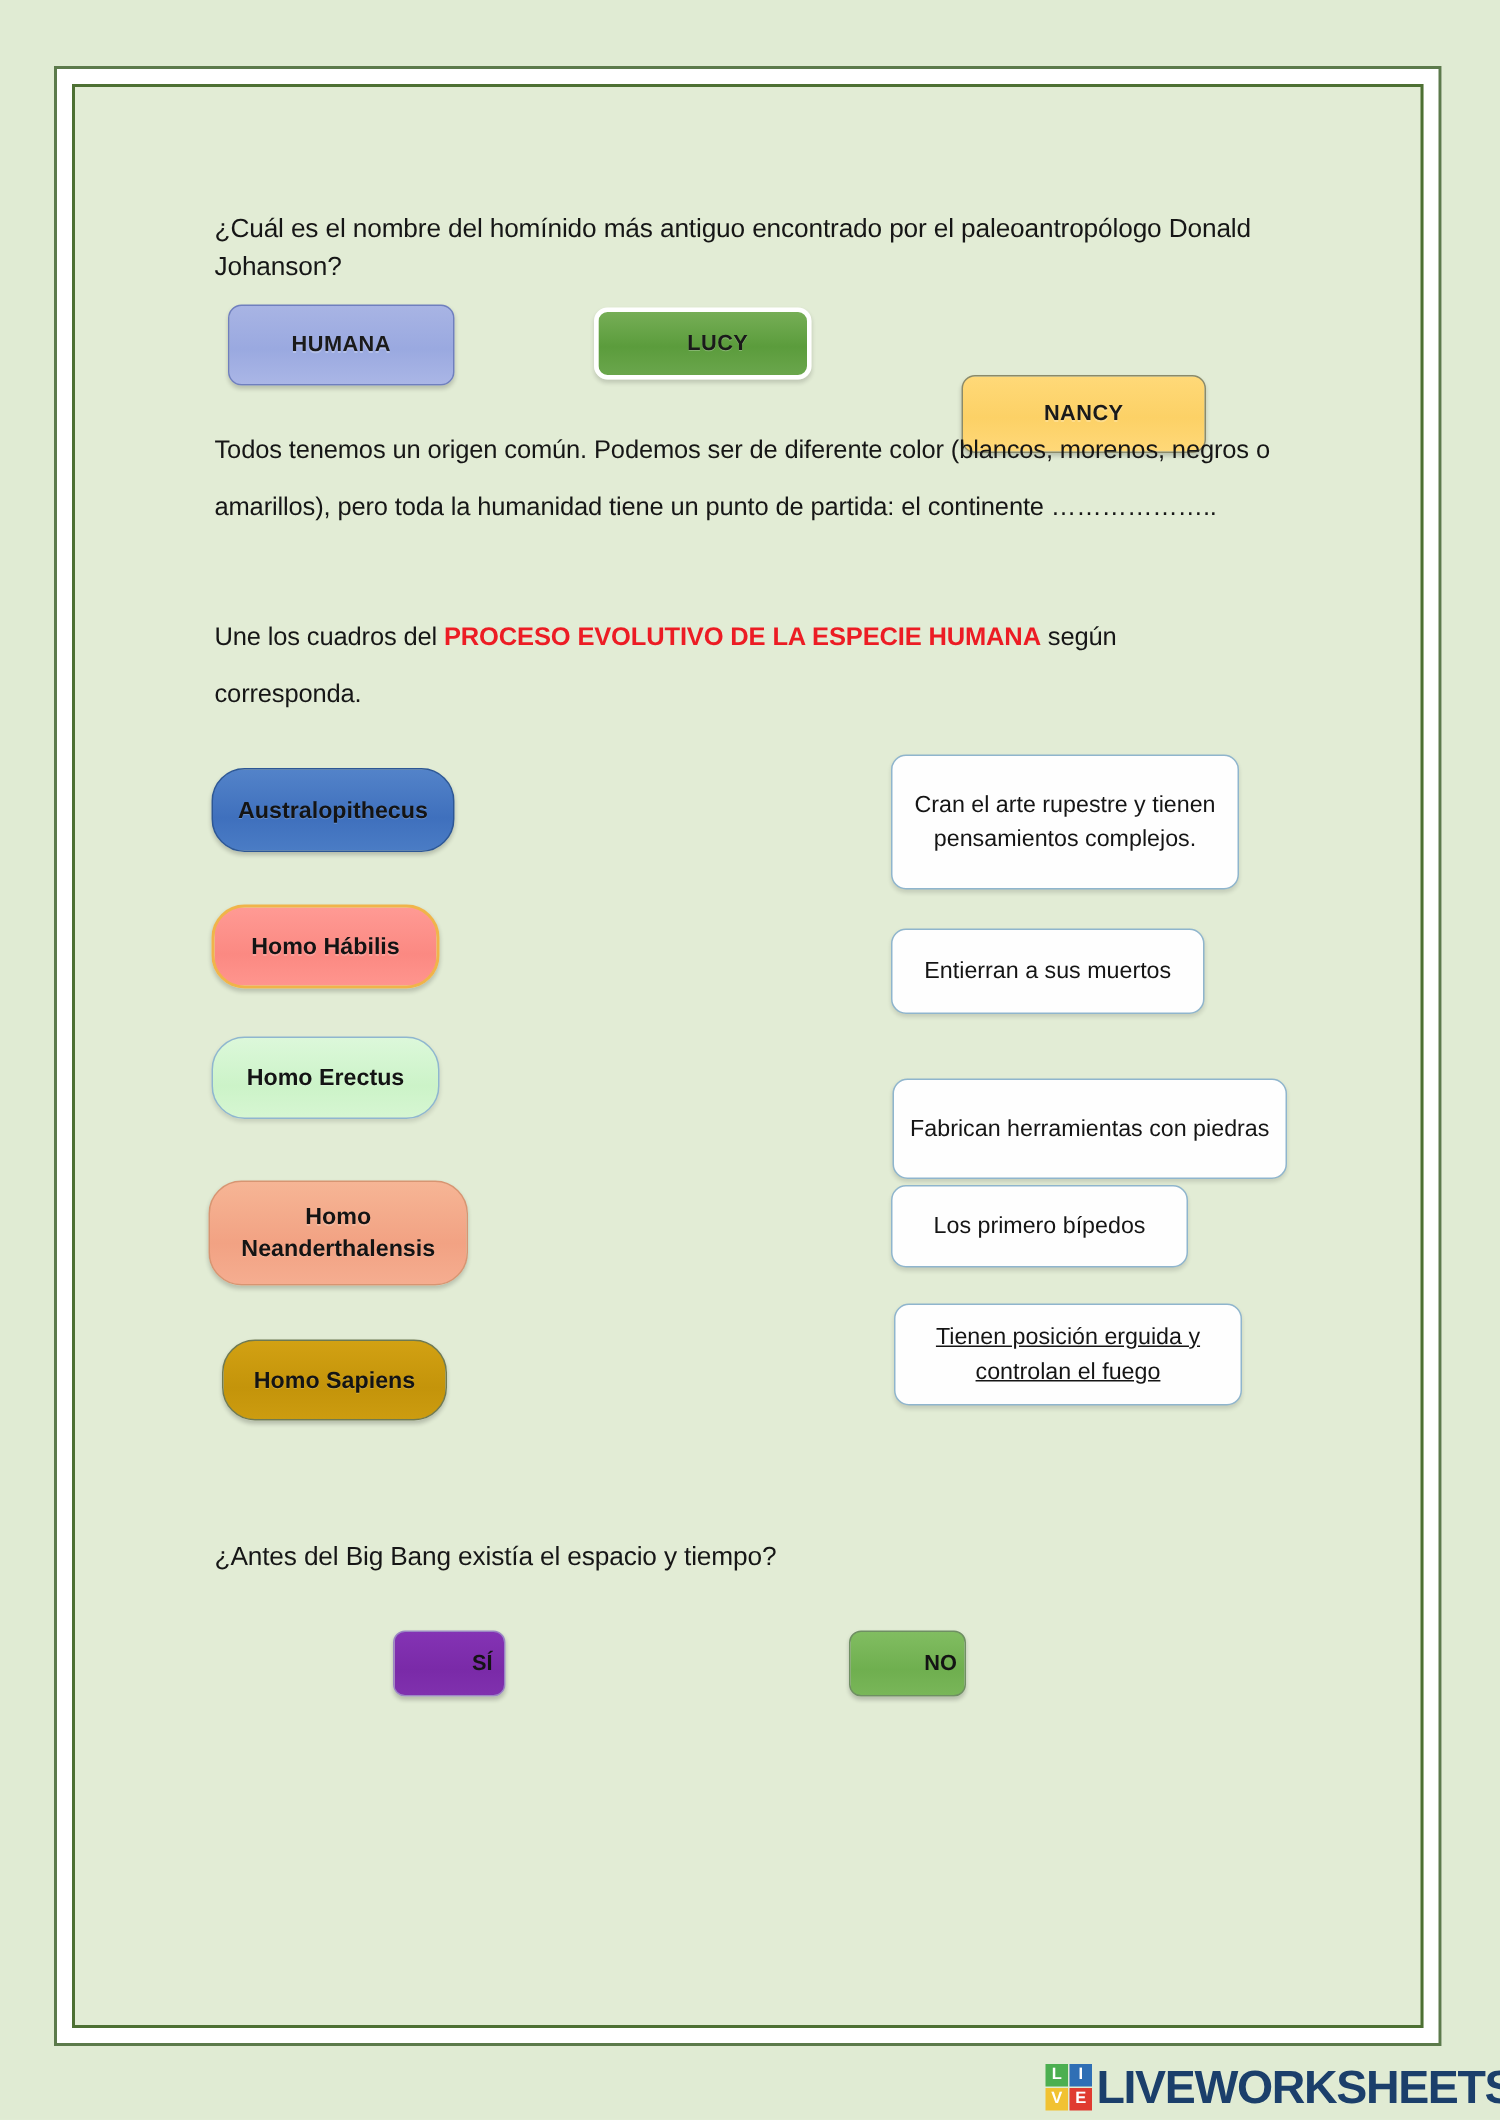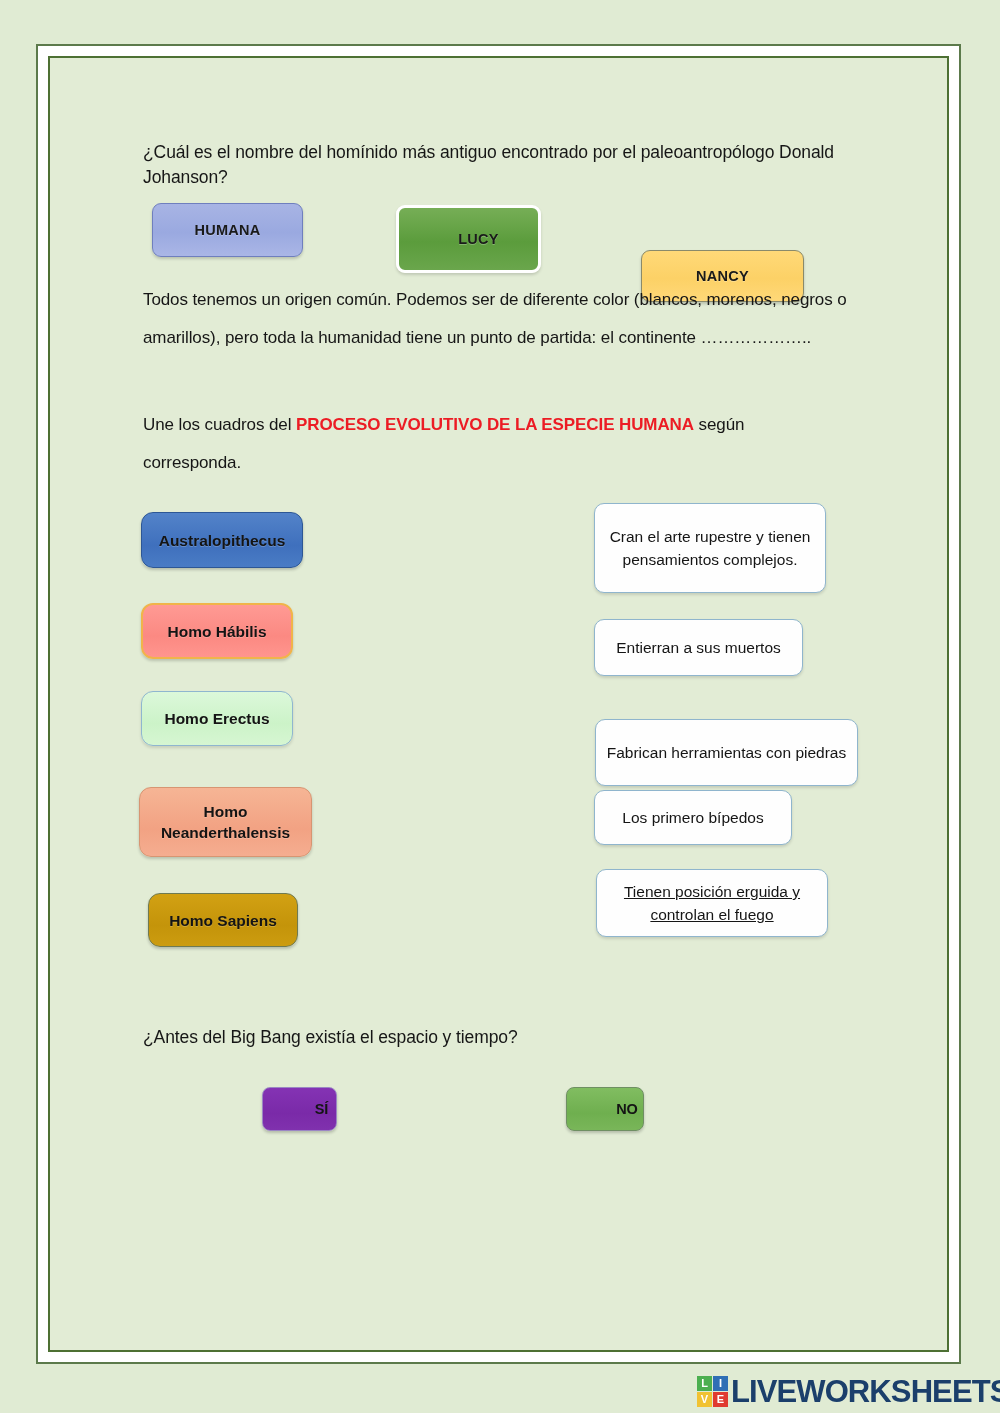--- a/index.html
+++ b/index.html
@@ -80,38 +80,38 @@
     box-sizing: border-box;
     text-shadow: 0 1px 0 rgba(255,255,255,0.25);
   }
   .opt-deysi {
     left: 152px; top: 203px; width: 151px; height: 54px;
     background: linear-gradient(180deg,#a8b4e4 0%,#9aa9e0 55%,#aab6e6 100%);
     border: 1px solid #6f7fbe;
     box-shadow: 0 2px 3px rgba(0,0,0,0.18);
   }
   .opt-lucy {
-    left: 396px; top: 205px; width: 145px; height: 68px;
+    left: 396px; top: 205px; width: 145px; height: 48px;
     background: linear-gradient(180deg,#76ae56 0%,#5b9c3c 55%,#6aa64c 100%);
     border: 3px solid #ffffff;
     box-shadow: 0 2px 3px rgba(0,0,0,0.15);
     padding-left: 20px;
   }
   .opt-nancy {
     left: 641px; top: 206px; width: 163px; height: 52px;
     background: linear-gradient(180deg,#ffd978 0%,#fcd166 55%,#ffd878 100%);
     border: 1px solid #8a8a6a;
     box-shadow: 0 2px 3px rgba(0,0,0,0.18);
     margin-top: 44px;
   }
 
   
   .sp {
     position: absolute;
-    border-radius: 12px;
+    border-radius: 22px;
     display: flex;
     align-items: center;
     justify-content: center;
     text-align: center;
     font-size: 15.5px;
     font-weight: bold;
     color: #141414;
     box-sizing: border-box;
     line-height: 21px;
     text-shadow: 0 1px 0 rgba(255,255,255,0.2);

